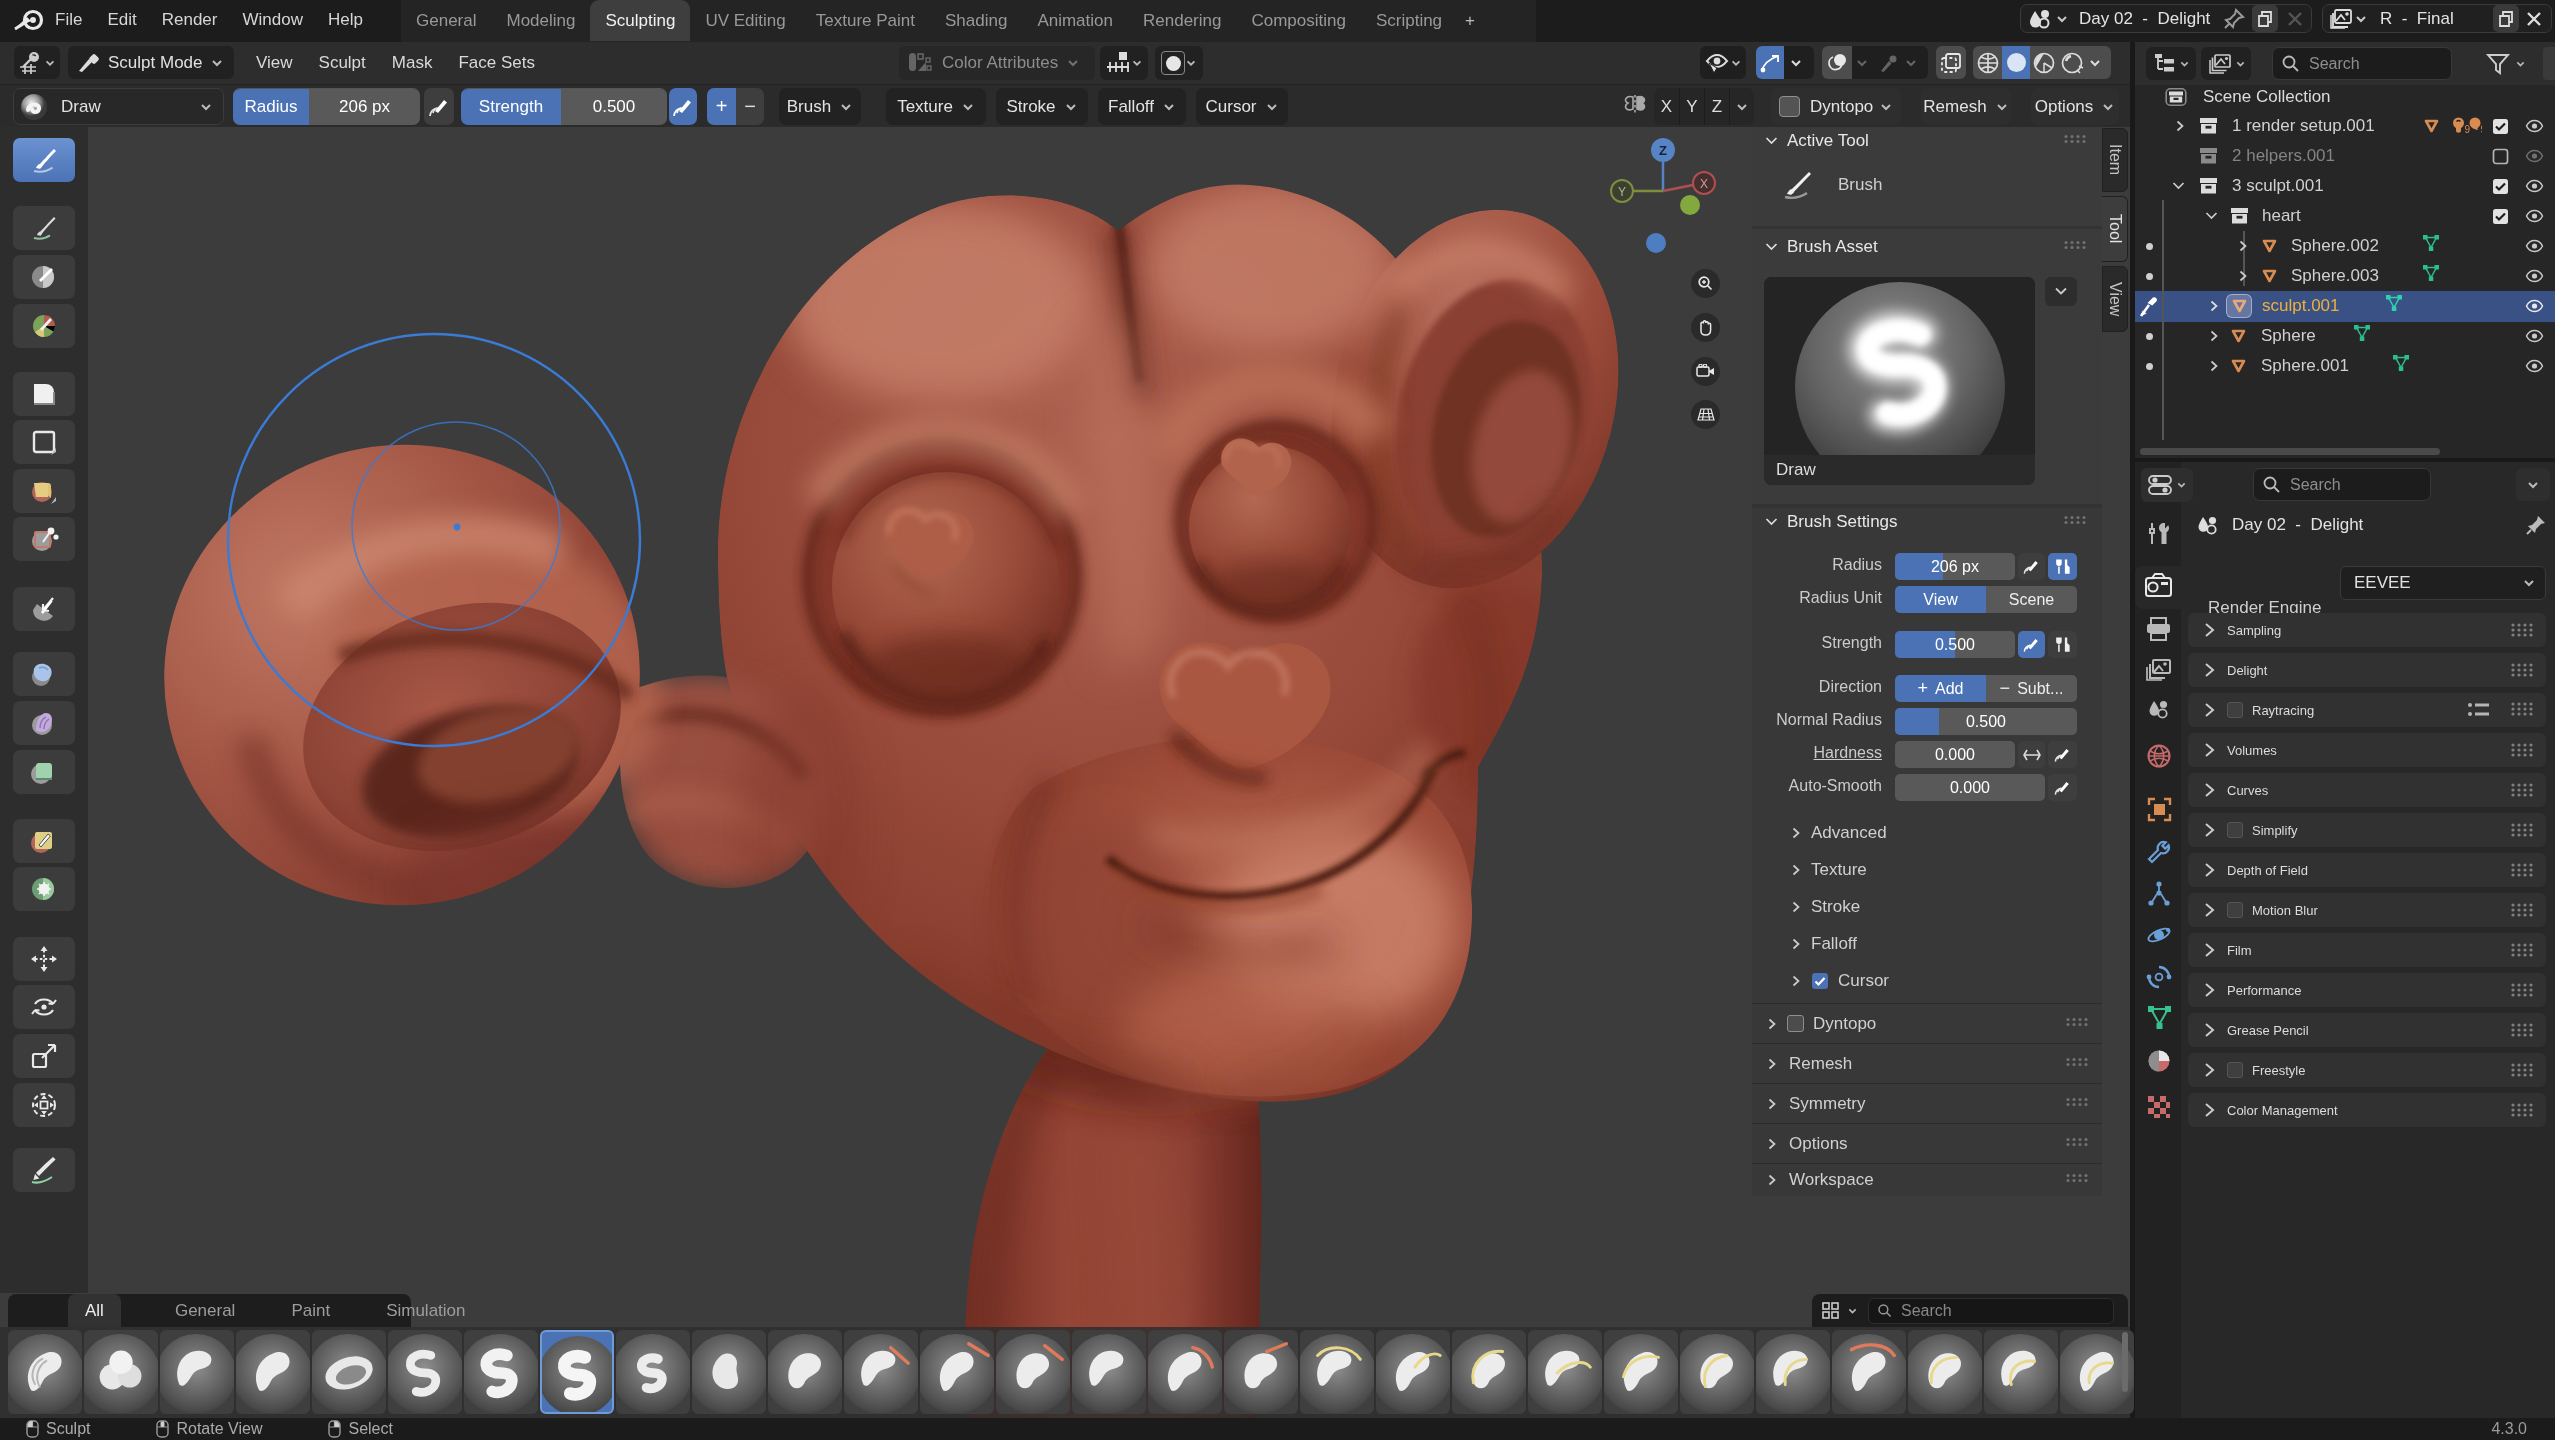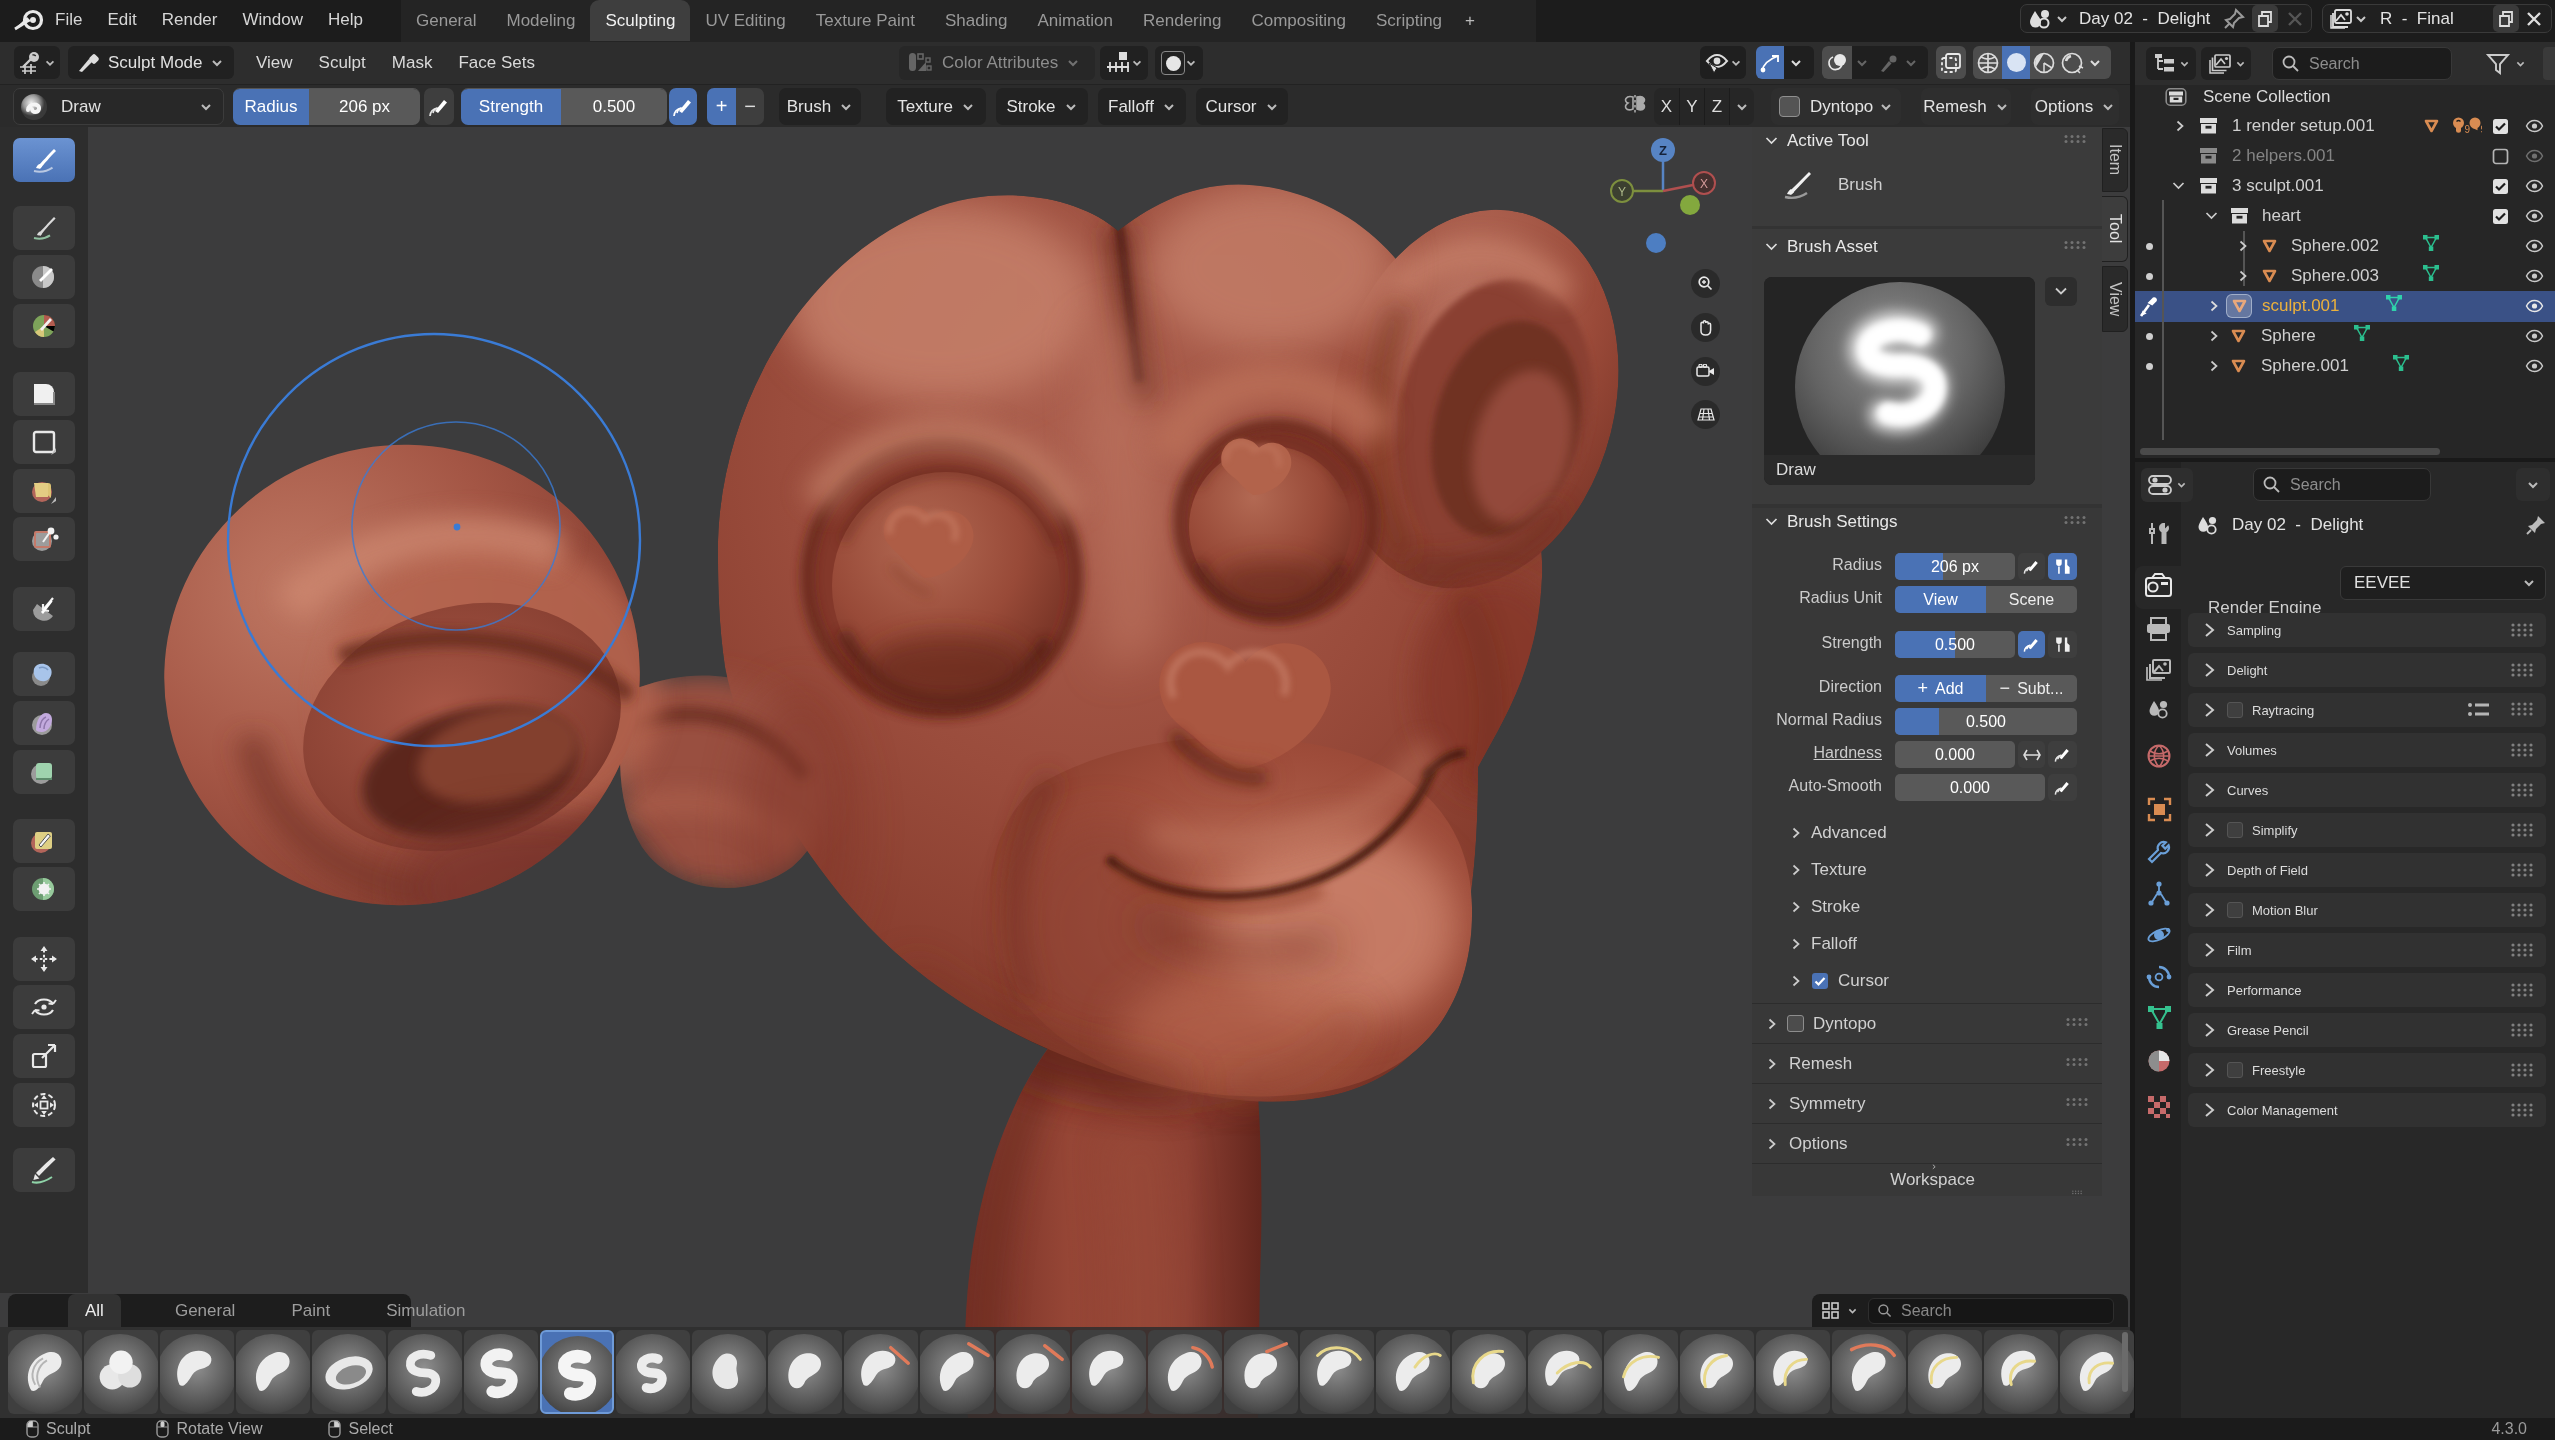--- a/index.html
+++ b/index.html
@@ -1934,21 +1934,21 @@
           <circle cx="10" cy="2.5" r="1.5"></circle>
           <circle cx="16" cy="2.5" r="1.5"></circle>
           <circle cx="22" cy="2.5" r="1.5"></circle>
           <circle cx="4" cy="7.5" r="1.5"></circle>
           <circle cx="10" cy="7.5" r="1.5"></circle>
           <circle cx="16" cy="7.5" r="1.5"></circle>
           <circle cx="22" cy="7.5" r="1.5"></circle>
         </g>
       </svg>
 </div>
-<div class="abs nrow" style="top:1163px;height:33px;flex-direction:column;">
+<div class="abs nrow" style="top:1163px;height:33px;">
   <svg style="margin-left:14px;" width="12" height="12" viewBox="0 0 12 12">
         <path d="M3.5 1.5l5 4.5-5 4.5" stroke="#ccc" stroke-width="1.7" fill="none"></path>
       </svg>
   <span class="txt" style="margin-left:11px;">Workspace</span>
   <svg class="grip2" style="margin-left:auto;margin-right:12px;" width="26" height="14" viewBox="0 0 26 14">
         <g fill="#737373">
           <circle cx="4" cy="2.5" r="1.5"></circle>
           <circle cx="10" cy="2.5" r="1.5"></circle>
           <circle cx="16" cy="2.5" r="1.5"></circle>
           <circle cx="22" cy="2.5" r="1.5"></circle>

